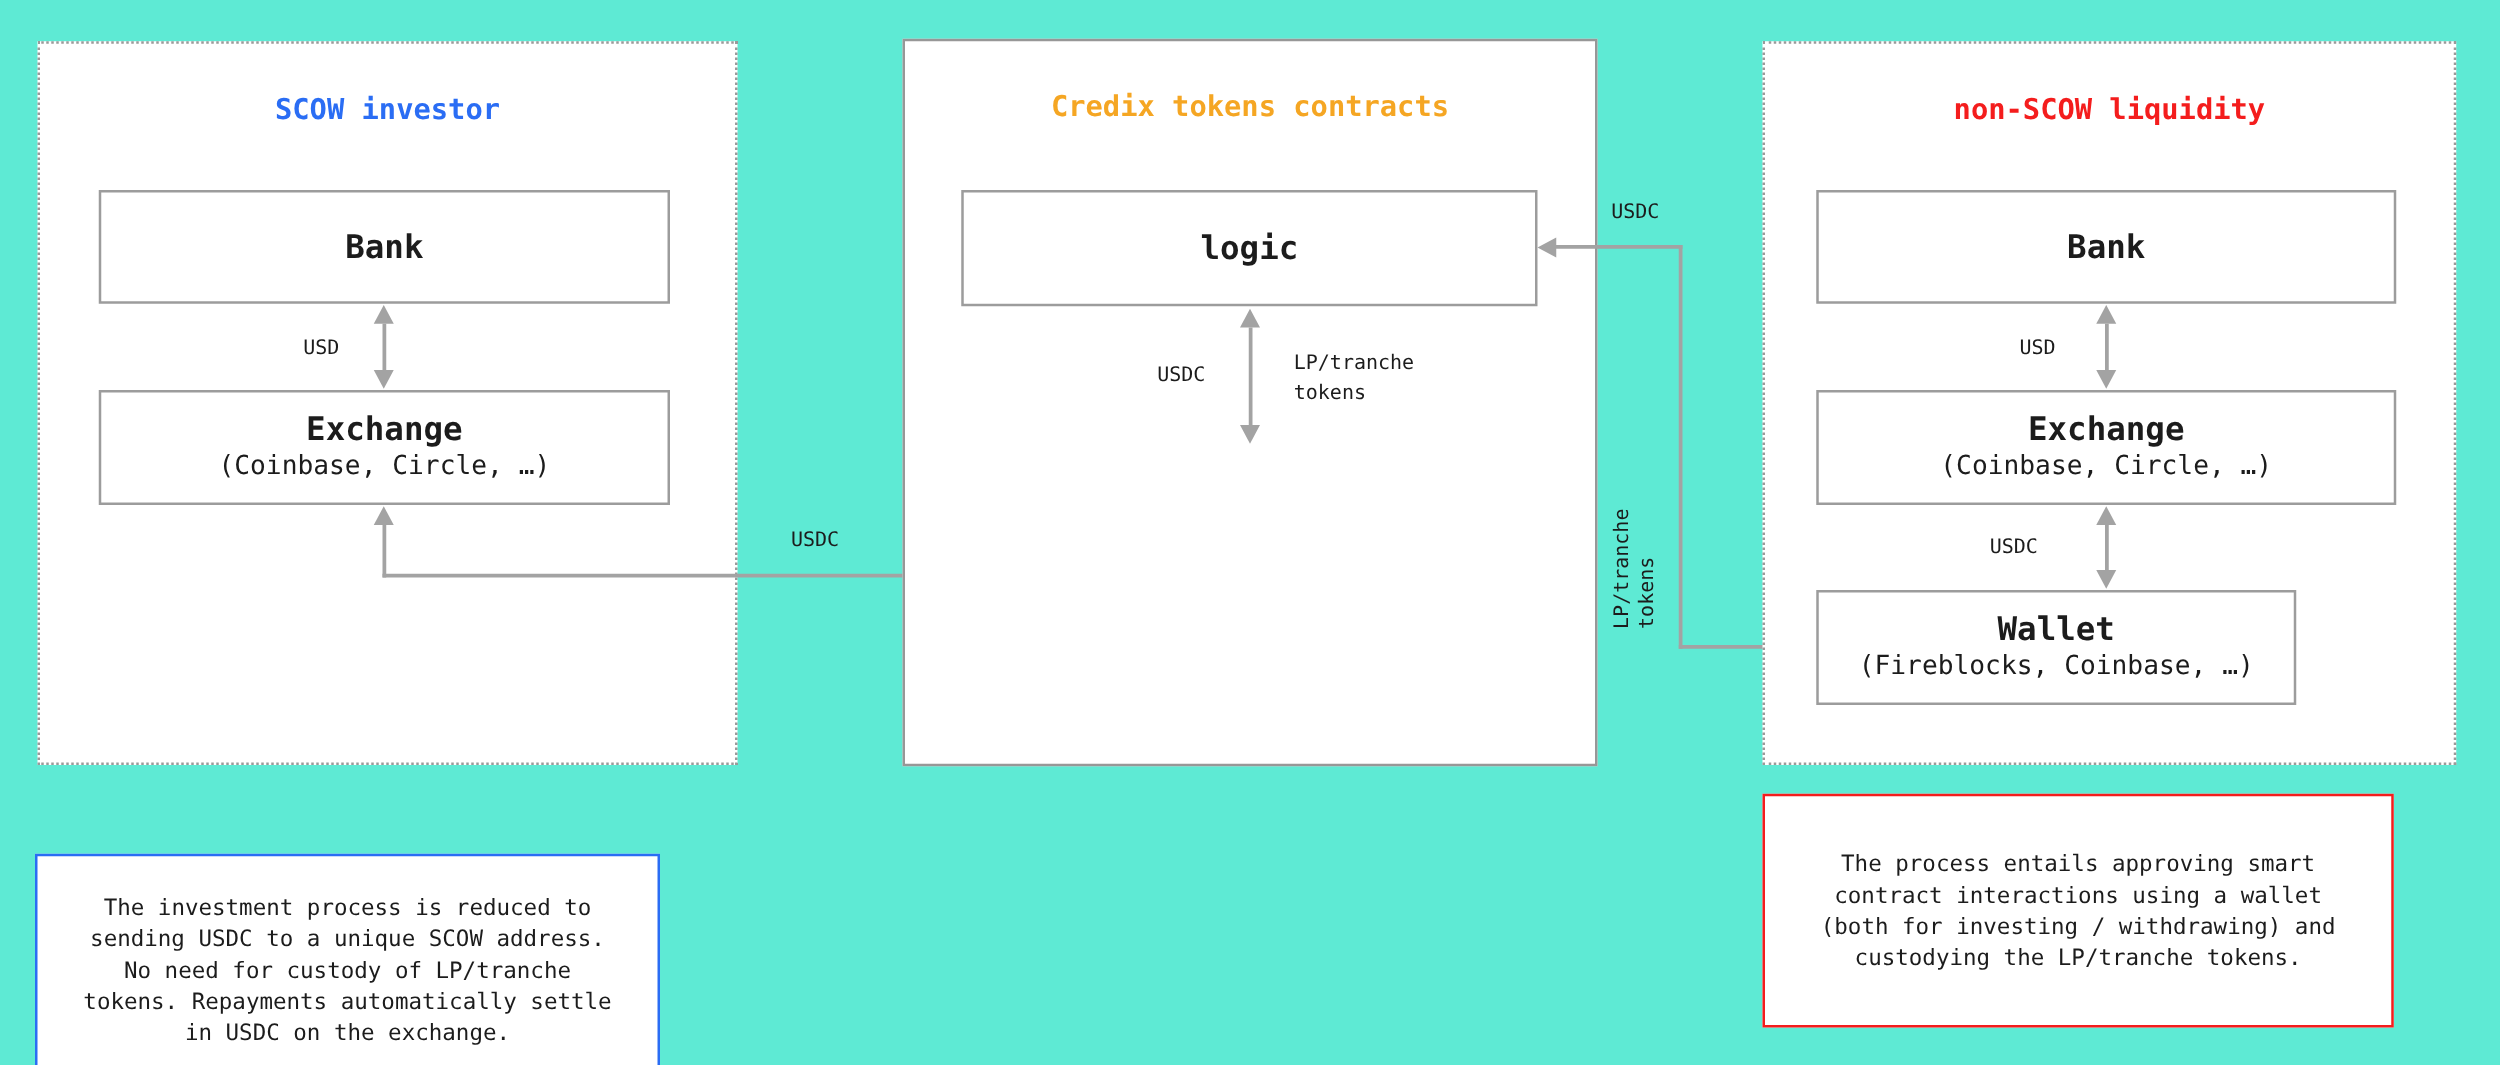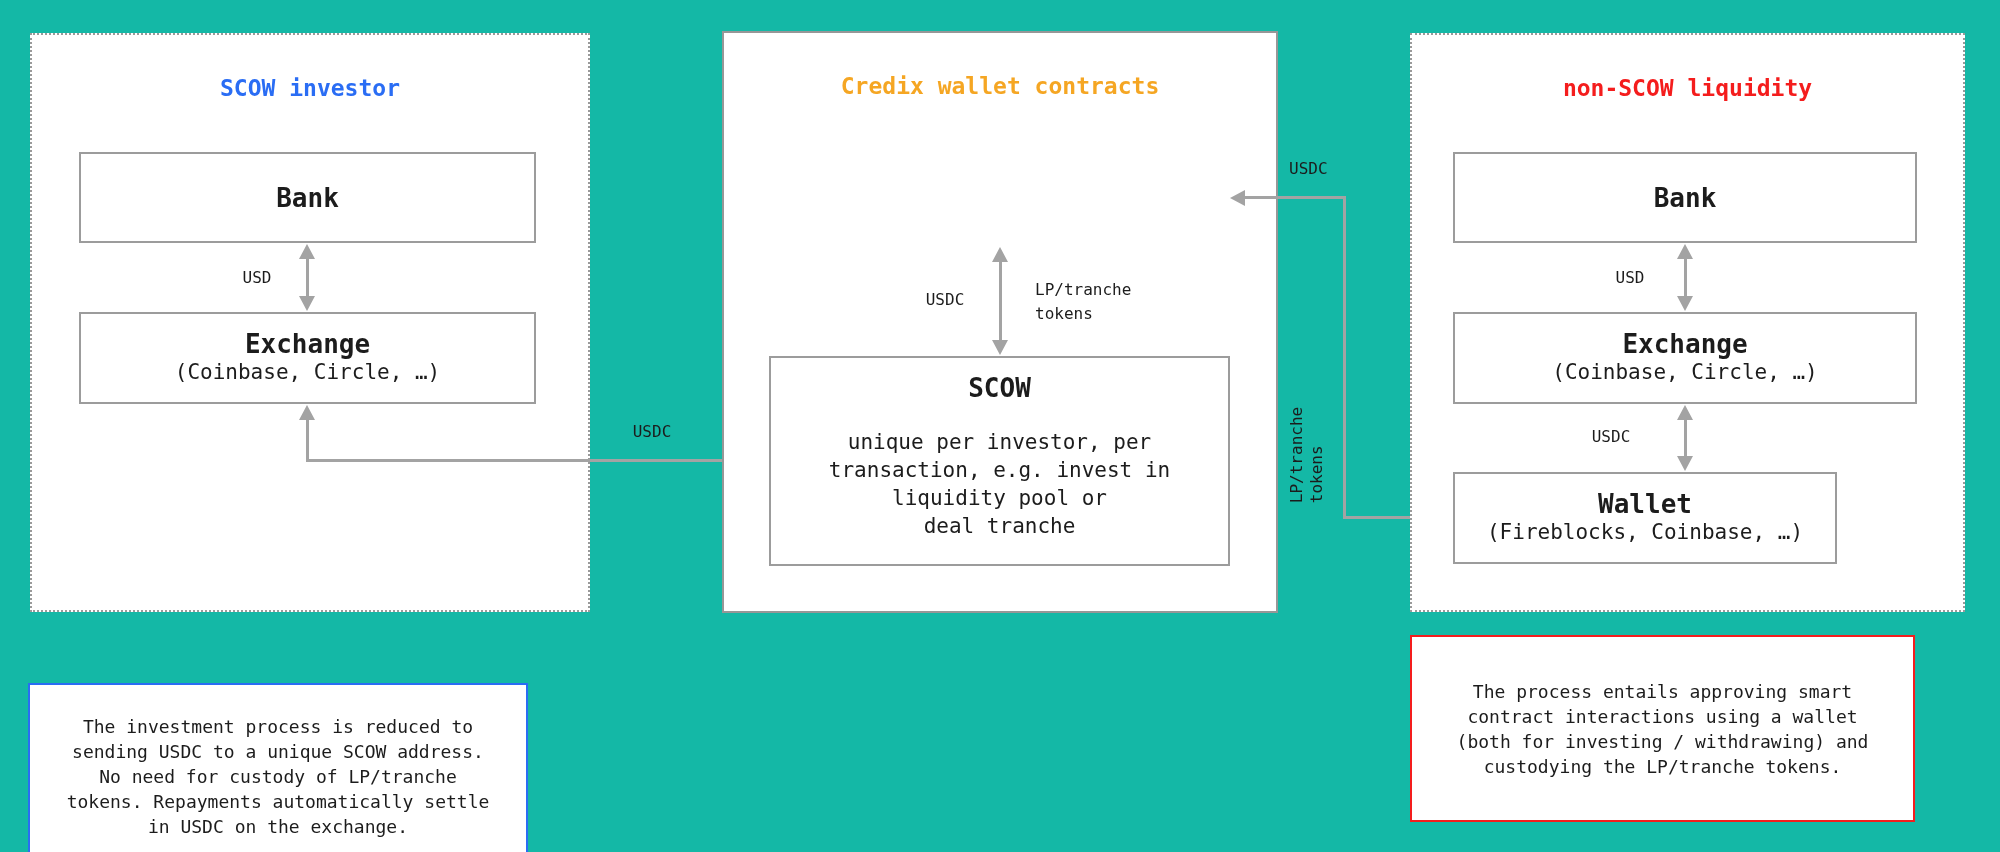--- a/index.html
+++ b/index.html
@@ -1,19 +1,19 @@
 <!DOCTYPE html>
 <html><head>
 <meta charset="utf-8">
 <style>
   html,body{margin:0;padding:0;background:#ffffff;}
   #canvas{
     position:relative;
     width:2000px;height:852px;
-    background:#14b8a6;
+    background:#5eead4;
     font-family:"DejaVu Sans Mono","Liberation Mono",monospace;
     color:#1c1c1c;
     overflow:hidden;
   }
   .panel{position:absolute;box-sizing:border-box;background:#ffffff;}
   .panel.dotted{border:2px dotted #9a9a9a;}
   .panel.solid{border:2px solid #979797;}
   .panel-title{
     position:absolute;left:0;right:0;top:40px;
     text-align:center;font-size:23px;font-weight:bold;white-space:pre;
@@ -81,40 +81,36 @@
     <div class="node-sub">(Coinbase, Circle, …)</div>
   </div>
 
   <div class="ah up" style="left:299px;top:405px;"></div>
   <div class="seg" style="left:306px;top:419px;width:3px;height:43px;"></div>
   <div class="seg" style="left:306px;top:459px;width:449px;height:3px;"></div>
   <div class="ah right" style="left:755px;top:452px;"></div>
   <div class="lbl center" style="left:652px;top:432px;">USDC</div>
 
   <div class="panel solid" style="left:722px;top:31px;width:556px;height:582px;">
-    <div class="panel-title" style="color: rgb(245, 166, 35);">Credix wallet contracts</div>
+    <div class="panel-title" style="color: rgb(245, 166, 35);">Credix tokens contracts</div>
   </div>
 
+  <div class="node" style="left:769px;top:152px;width:461px;height:93px;">
+    <div class="node-title">logic</div>
+  </div>
 
   <div class="varrow" style="left:992px;top:247px;height:108px;">
     <div class="head-up"></div>
     <div class="shaft"></div>
     <div class="head-down"></div>
   </div>
   <div class="lbl center" style="left:945px;top:300px;">USDC</div>
   <div class="lbl multiline" style="left:1035px;top:278px;line-height:24px;">LP/tranche
 tokens</div>
 
-  <div class="node" style="left:769px;top:356px;width:461px;height:210px;justify-content:flex-start;padding-top:16px;">
-    <div class="node-title">SCOW</div>
-    <div class="scow-body">unique per investor, per
-transaction, e.g. invest in
-liquidity pool or
-deal tranche</div>
-  </div>
 
   <div class="ah left" style="left:1230px;top:190px;"></div>
   <div class="seg" style="left:1244px;top:196px;width:102px;height:3px;"></div>
   <div class="seg" style="left:1343px;top:196px;width:3px;height:323px;"></div>
   <div class="seg" style="left:1343px;top:516px;width:96px;height:3px;"></div>
   <div class="ah right" style="left:1439px;top:509px;"></div>
   <div class="lbl" style="left:1289px;top:159px;">USDC</div>
   <div class="vert-label" style="left:1307px;top:455px;">LP/tranche
 tokens</div>
 

